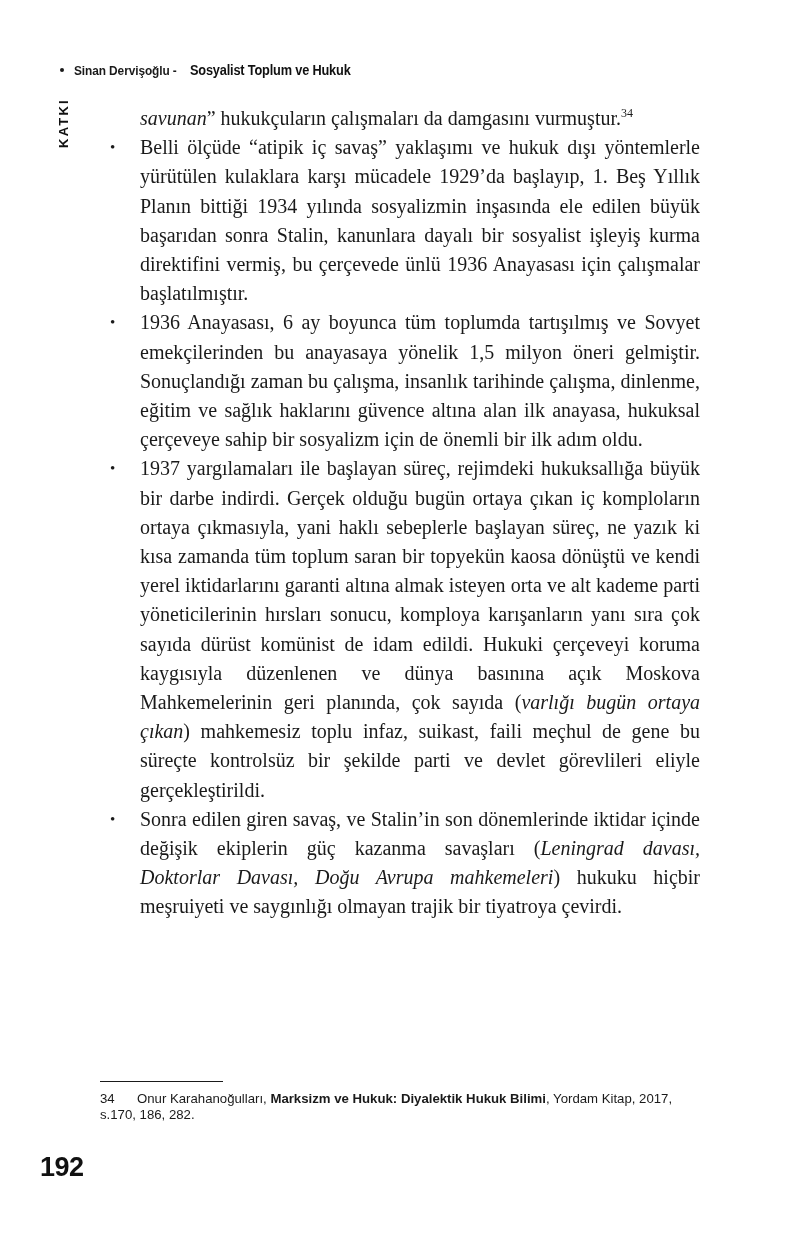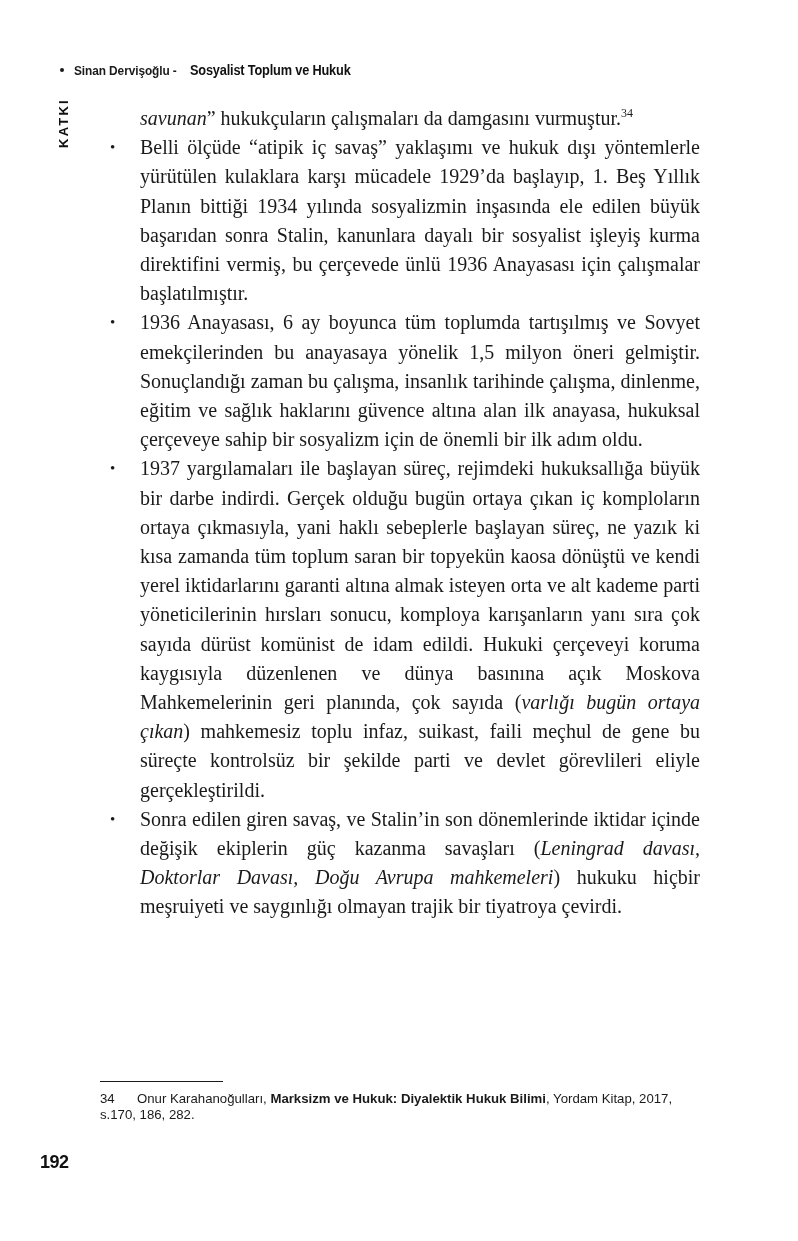--- a/index.html
+++ b/index.html
@@ -146,21 +146,21 @@
     min-width: 37px;
   }
   .footnote b { font-weight: bold; }
 
   
   .folio {
     position: absolute;
     left: 40px;
     top: 1152px;
     font-family: "Liberation Sans", sans-serif;
-    font-size: 18px;
+    font-size: 27px;
     font-weight: bold;
     letter-spacing: -0.5px;
     color: #111111;
   }
 </style>
 </head>
 <body>
 
 <div class="page">
 

